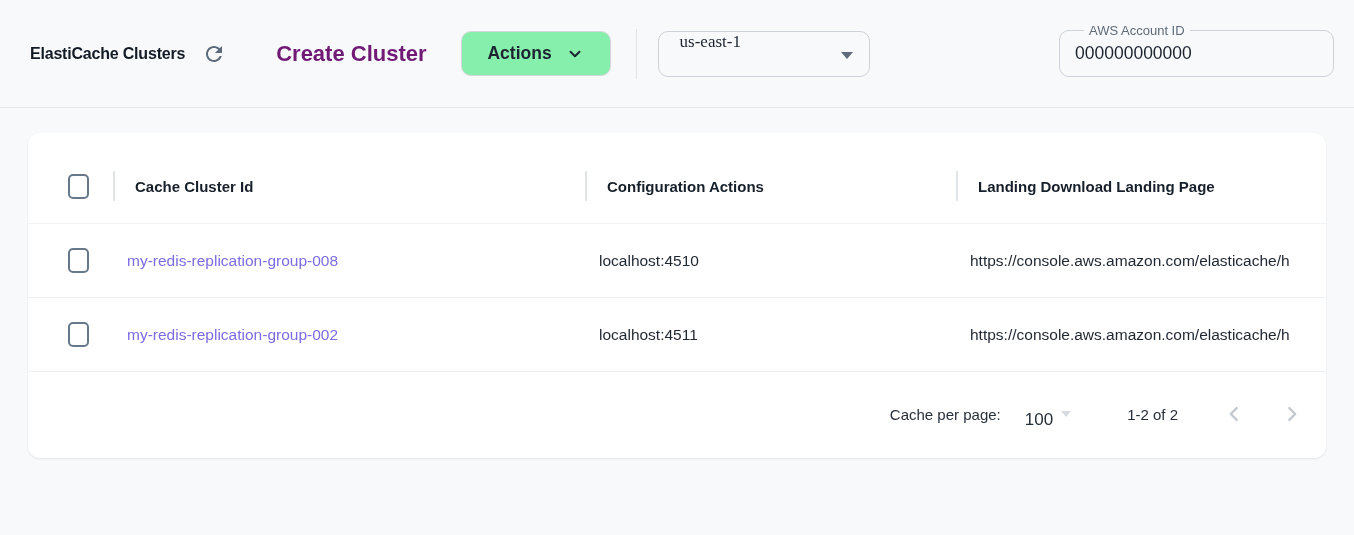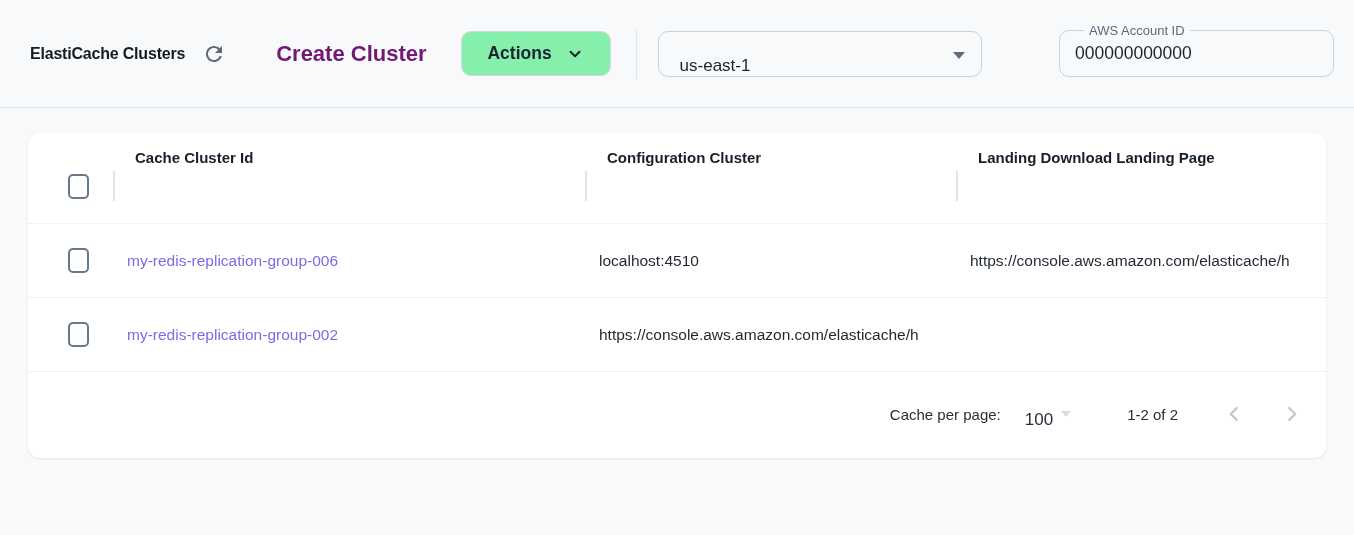--- a/index.html
+++ b/index.html
@@ -51,29 +51,30 @@
     font-family:inherit;
     font-size:17.5px; font-weight:600; color:#1b2430;
     cursor:pointer;
   }
   .topbar-divider {
     width:1px; height:50px;
     background:#e0e3e7;
     margin-left:25px; margin-right:21px;
   }
   .region-select {
-    width:324px; height:46px;
+    width:212px; height:46px;
     border:1px solid #ccd2d8;
     border-radius:10px;
-    display:flex; align-items:flex-end;
+    display:flex; align-items:flex-start;
     padding-left:21px;
     font-size:17px; color:#1b2430;
     cursor:pointer;
     position:relative;
     background:transparent;
+    font-family:Liberation Serif, serif;
   }
   .region-select .dropdown-triangle {
     position:absolute; right:16px; top:20px;
     width:0; height:0;
     border-left:6px solid transparent;
     border-right:6px solid transparent;
     border-top:7px solid #5f6b7a;
   }
   .account-field {
     margin-left:auto;
@@ -115,21 +116,21 @@
     align-items:center;
   }
   .thead {
     height:91px;
     padding-top:16px;
     border-bottom:1px solid #f2f3f5;
   }
   .header-cell {
     position:relative;
     height:100%;
-    display:flex; align-items:flex-start;
+    display:flex; align-items:center;
     padding-left:22px;
     font-size:15px; font-weight:700; color:#17202a;
     white-space:nowrap;
   }
   .col-sep {
     position:absolute; left:0; top:50%;
     transform:translateY(-50%);
     width:2px; height:30px;
     background:#e1e4e8;
   }
@@ -236,46 +237,47 @@
     <div class="grid-row thead">
       <div class="checkbox-cell">
         <span class="checkbox"></span>
       </div>
       <div class="header-cell">
         <span class="col-sep"></span>
         <span>Cache Cluster Id</span>
       </div>
       <div class="header-cell">
         <span class="col-sep"></span>
-        <span>Configuration Cluster</span>
+        <span>Configuration Actions</span>
       </div>
       <div class="header-cell">
         <span class="col-sep"></span>
         <span>Landing Download Landing Page</span>
       </div>
     </div>
 
     <div class="grid-row trow">
       <div class="checkbox-cell">
         <span class="checkbox"></span>
       </div>
       <div class="cell">
-        <a class="row-link">my-redis-replication-group-006</a>
+        <a class="row-link">my-redis-replication-group-008</a>
       </div>
       <div class="cell">localhost:4510</div>
       <div class="cell clip">https://console.aws.amazon.com/elasticache/h</div>
     </div>
 
     <div class="grid-row trow">
       <div class="checkbox-cell">
         <span class="checkbox"></span>
       </div>
       <div class="cell">
         <a class="row-link">my-redis-replication-group-002</a>
       </div>
+      <div class="cell">localhost:4511</div>
       <div class="cell clip">https://console.aws.amazon.com/elasticache/h</div>
     </div>
 
     <div class="pagination">
       <span class="rpp-label">Cache per page:</span>
       <div class="rpp-select">
         <span class="rpp-value">100</span>
         <span class="rpp-triangle"></span>
       </div>
       <span class="range-label">1-2 of 2</span>

